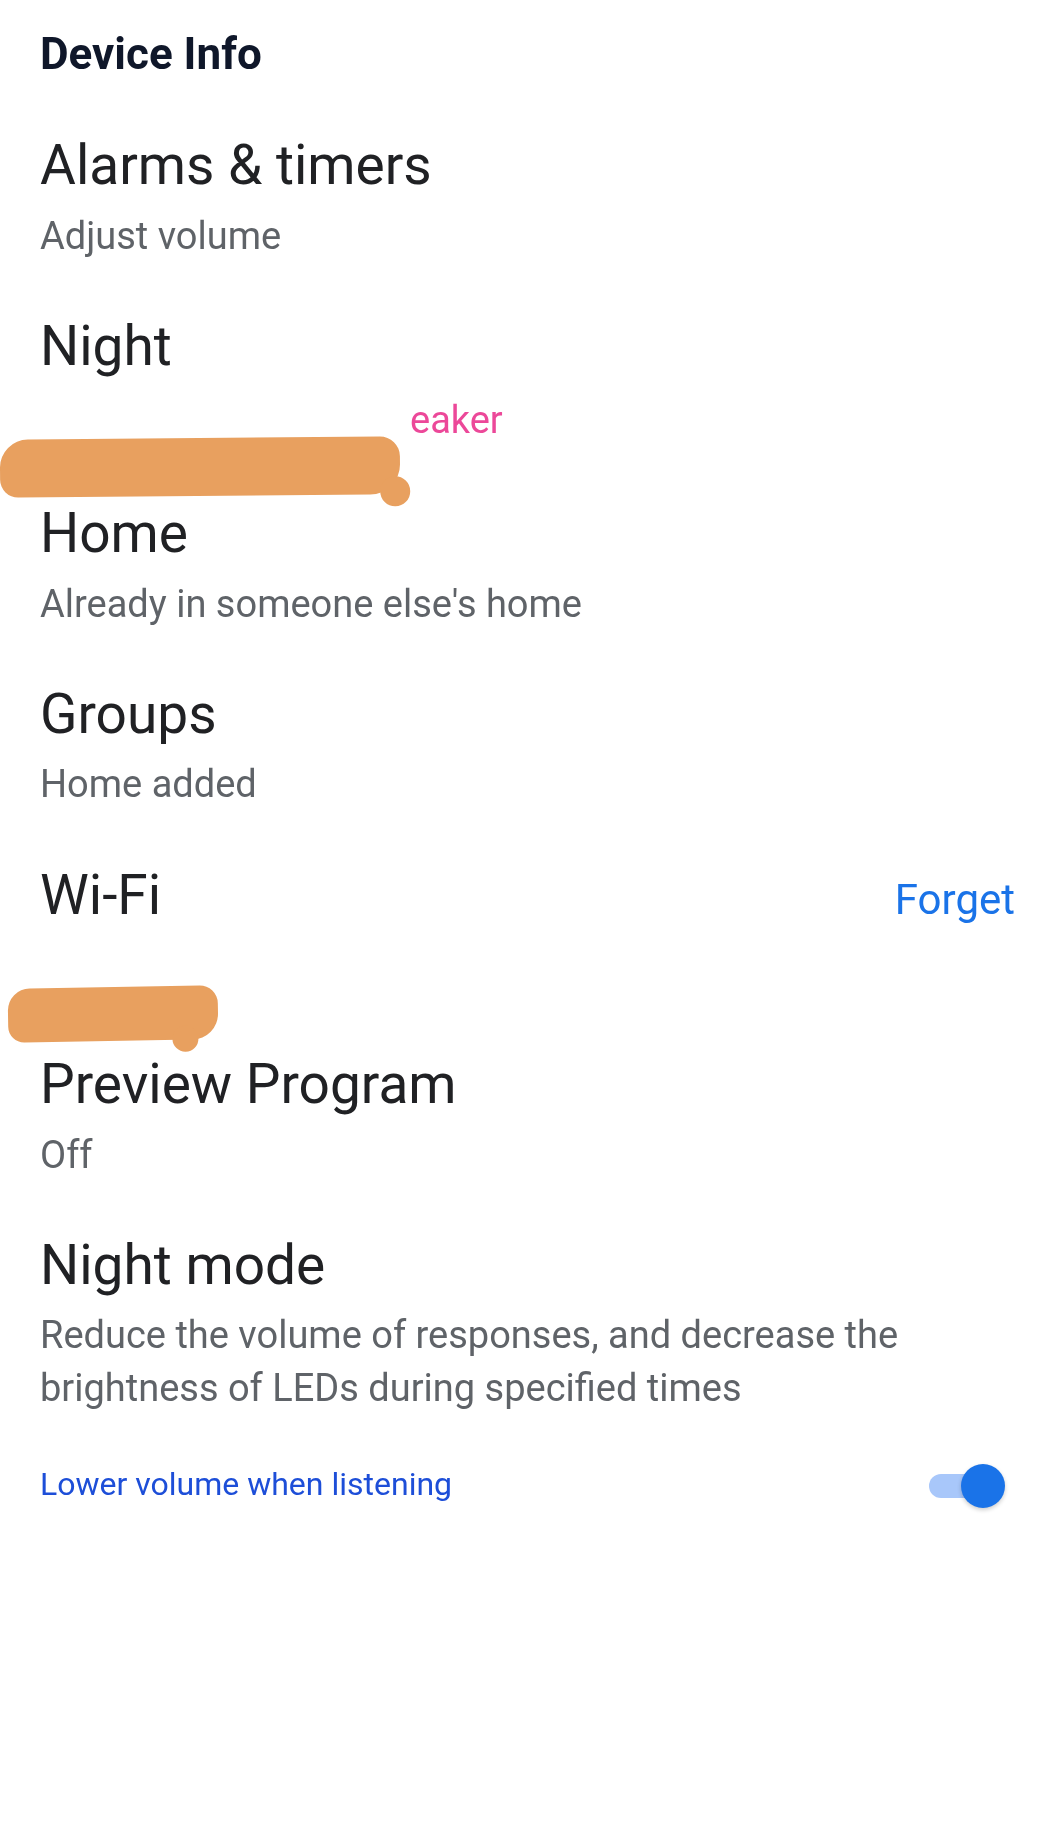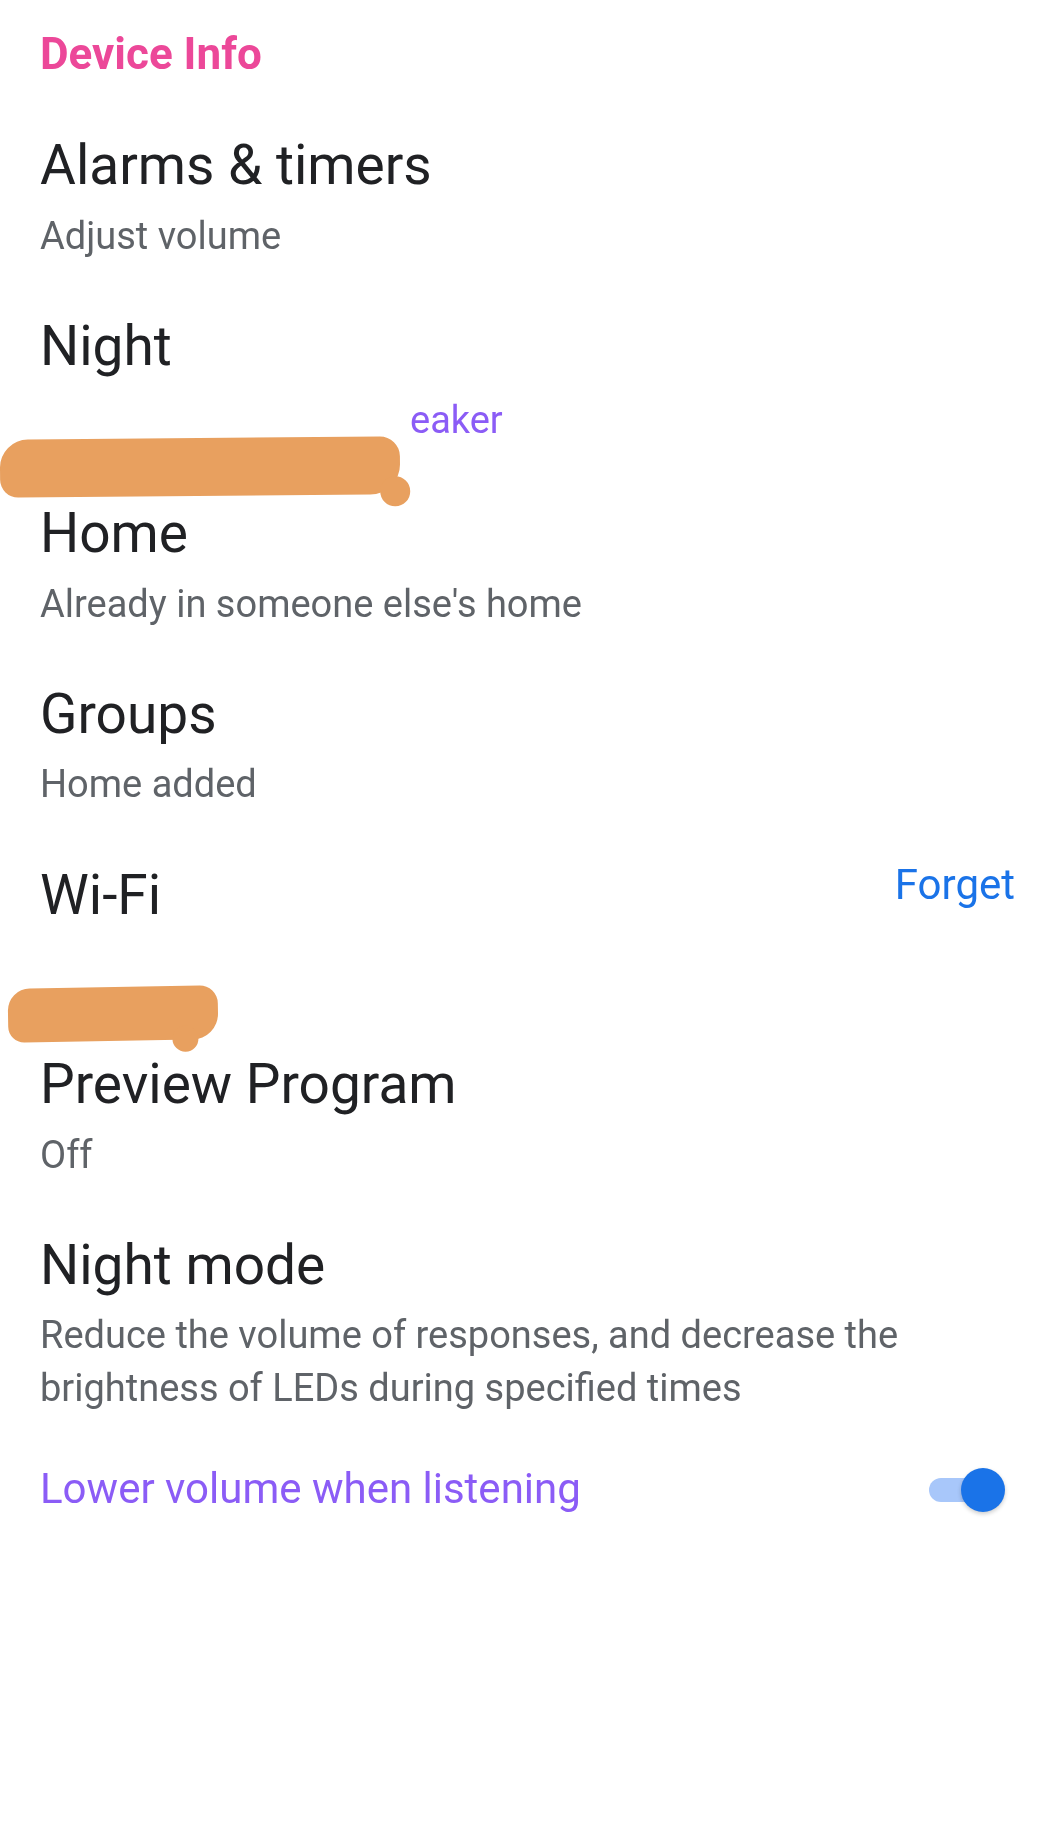--- a/index.html
+++ b/index.html
@@ -13,21 +13,21 @@
       width: 1055px;
       height: 1825px;
       overflow: hidden;
     }
     .container {
       padding: 28px 40px 0 40px;
     }
     .section-header {
       font-size: 44px;
       font-weight: 700;
-      color: #ec4899;
+      color: #0f172a;
       margin-bottom: 50px;
     }
     .setting-item {
       margin-bottom: 48px;
       position: relative;
     }
     .setting-title {
       font-size: 55px;
       font-weight: 400;
       color: #202124;
@@ -36,21 +36,21 @@
     }
     .setting-subtitle {
       font-size: 38px;
       font-weight: 400;
       color: #5f6368;
       line-height: 1.4;
     }
     .setting-row {
       display: flex;
       justify-content: space-between;
-      align-items: flex-start;
+      align-items: center;
       gap: 48px;
     }
     .action-link {
       font-size: 42px;
       font-weight: 400;
       color: #1a73e8;
       cursor: pointer;
     }
     .redaction-orange-1 {
       position: absolute;
@@ -94,36 +94,36 @@
     }
     .name-value-wrap {
       position: relative;
       height: 60px;
     }
     .name-visible-text {
       position: absolute;
       left: 370px;
       top: 8px;
       font-size: 38px;
-      color: #8b5cf6;
+      color: #ec4899;
     }
     .wifi-value-wrap {
       position: relative;
       height: 62px;
     }
     .toggle-row {
       display: flex;
       justify-content: space-between;
       align-items: center;
       padding-right: 10px;
     }
     .toggle-title {
-      font-size: 42px;
-      font-weight: 400;
-      color: #8b5cf6;
+      font-size: 32px;
+      font-weight: 400;
+      color: #1d4ed8;
     }
     .toggle-switch {
       position: relative;
       width: 76px;
       height: 40px;
       cursor: pointer;
     }
     .toggle-track {
       position: absolute;
       left: 0;

